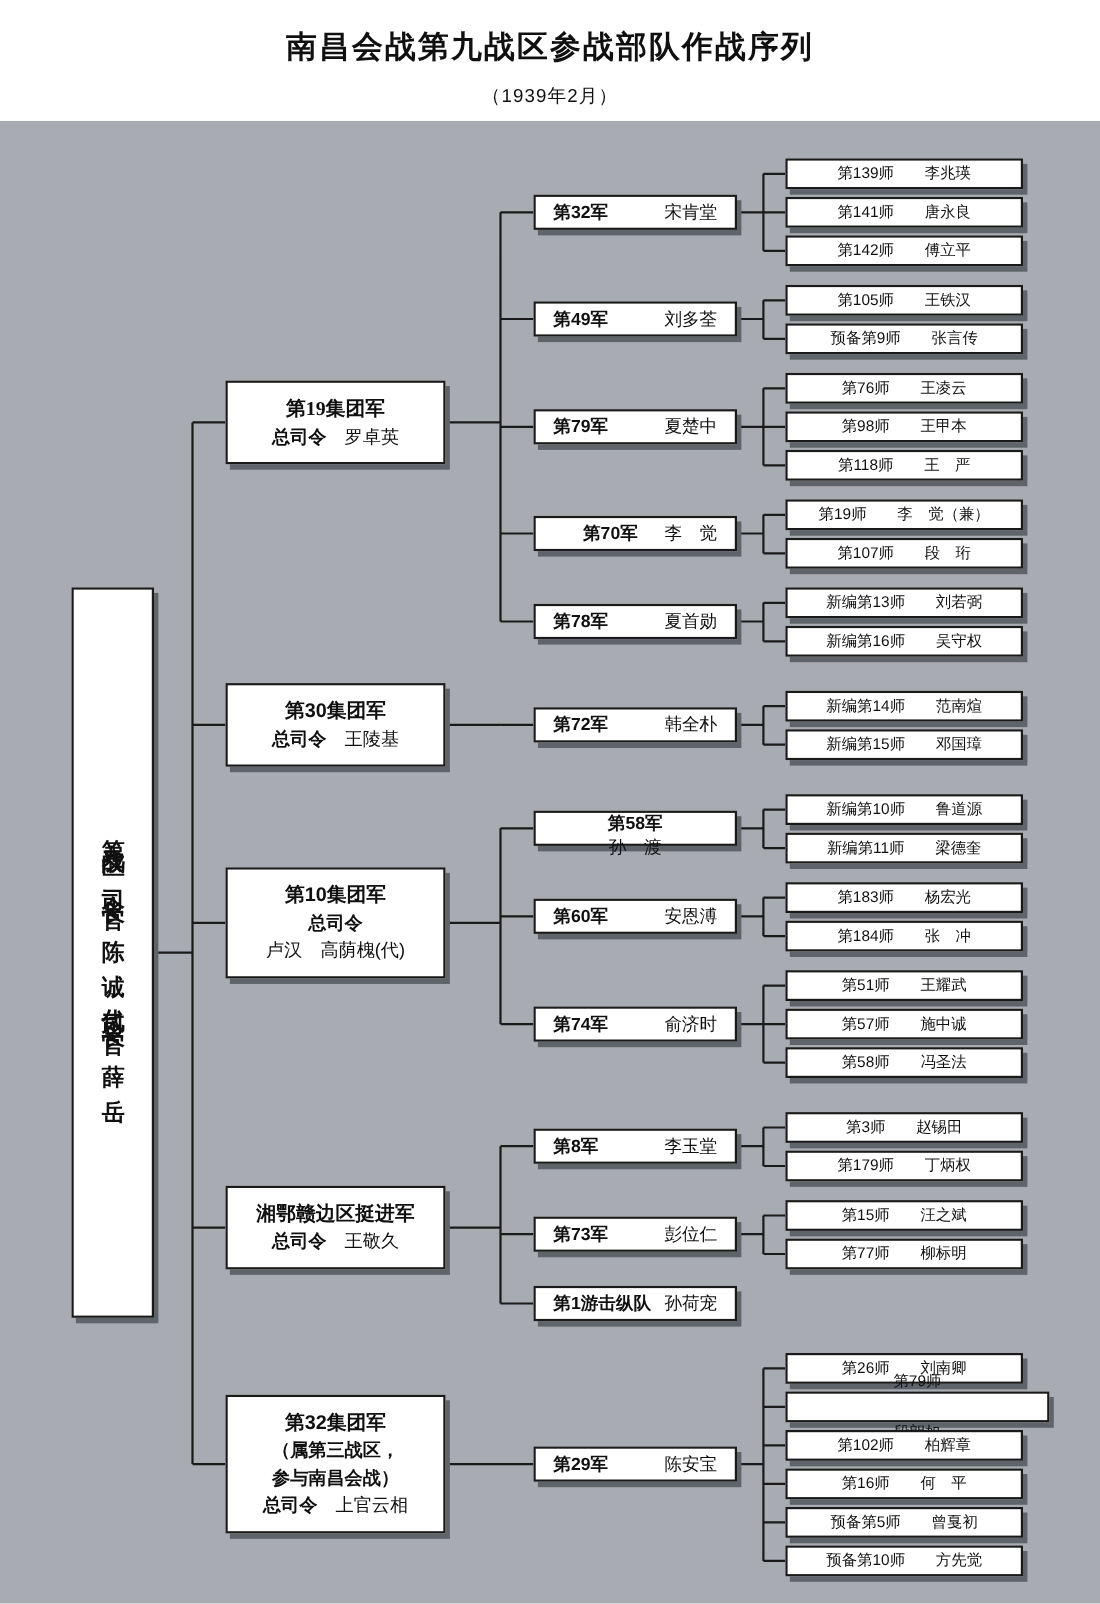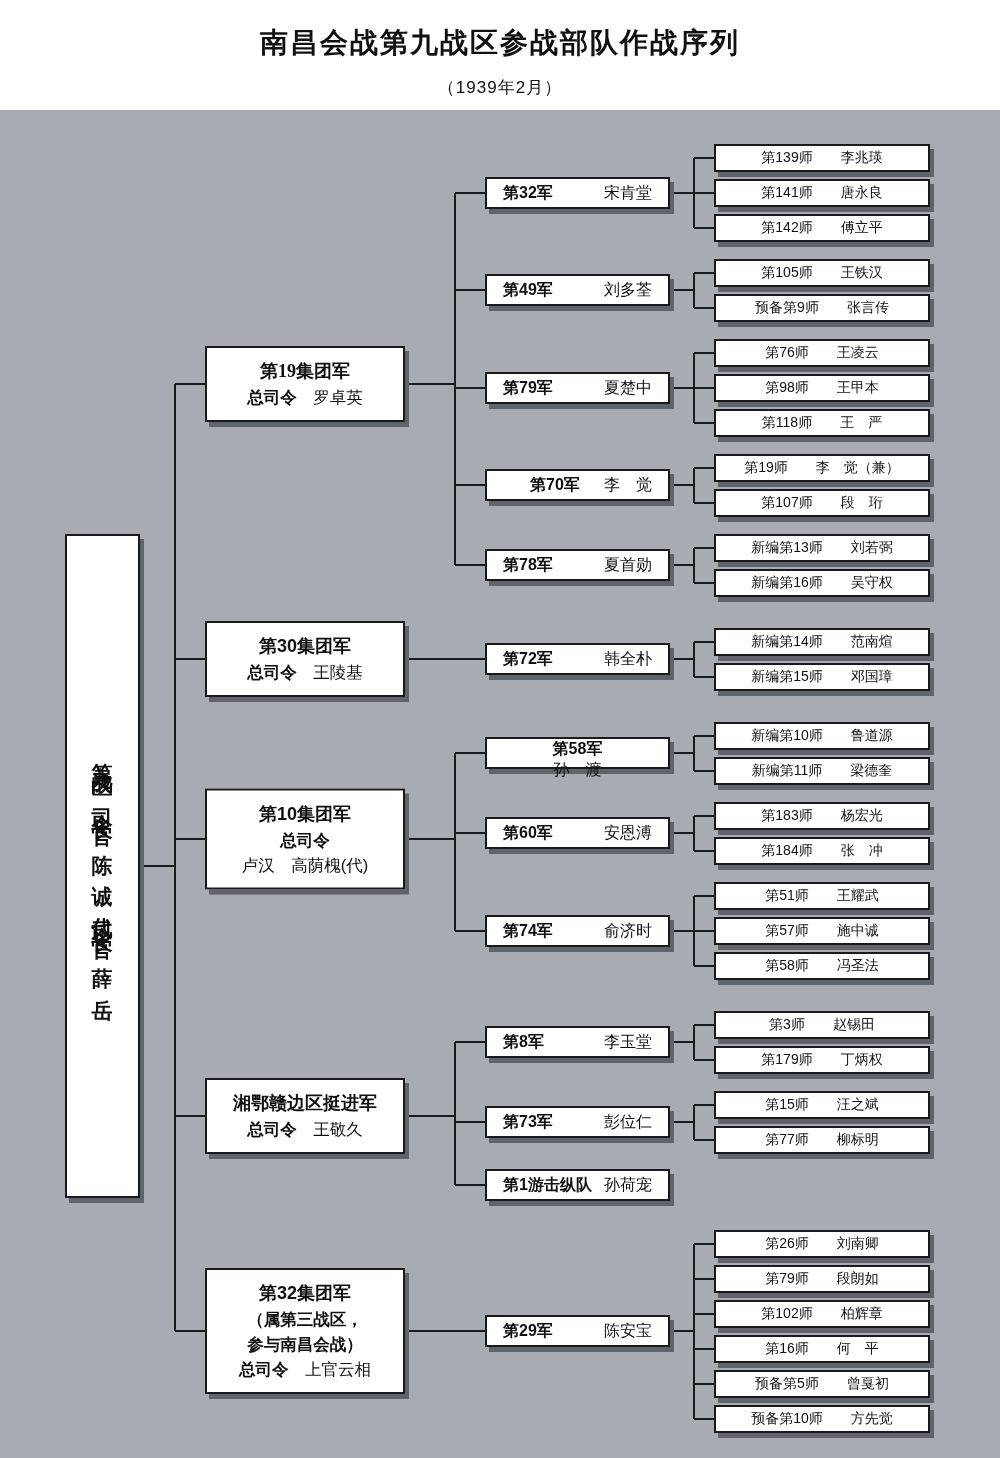--- a/index.html
+++ b/index.html
@@ -208,21 +208,21 @@
         <div class="gline"><span class="b">总司令</span><span>　上官云相</span></div>
       </div>
       <div class="box army" style="left: 485px; top: 1205px; width: 185px; height: 32px;">
         <span class="b">第29军</span>
         <span>陈安宝</span>
       </div>
       <div class="box division" style="left: 714px; top: 1120px; width: 216px; height: 28px;">
         <span>第26师</span>
         <span>刘南卿</span>
       </div>
-      <div class="box division" style="left: 714px; top: 1155px; width: 216px; height: 28px;">
+      <div class="box division" style="left: 714px; top: 1155px; width: 240px; height: 28px; flex-direction: column;">
         <span>第79师</span>
         <span>段朗如</span>
       </div>
       <div class="box division" style="left: 714px; top: 1190px; width: 216px; height: 28px;">
         <span>第102师</span>
         <span>柏辉章</span>
       </div>
       <div class="box division" style="left: 714px; top: 1225px; width: 216px; height: 28px;">
         <span>第16师</span>
         <span>何　平</span>

